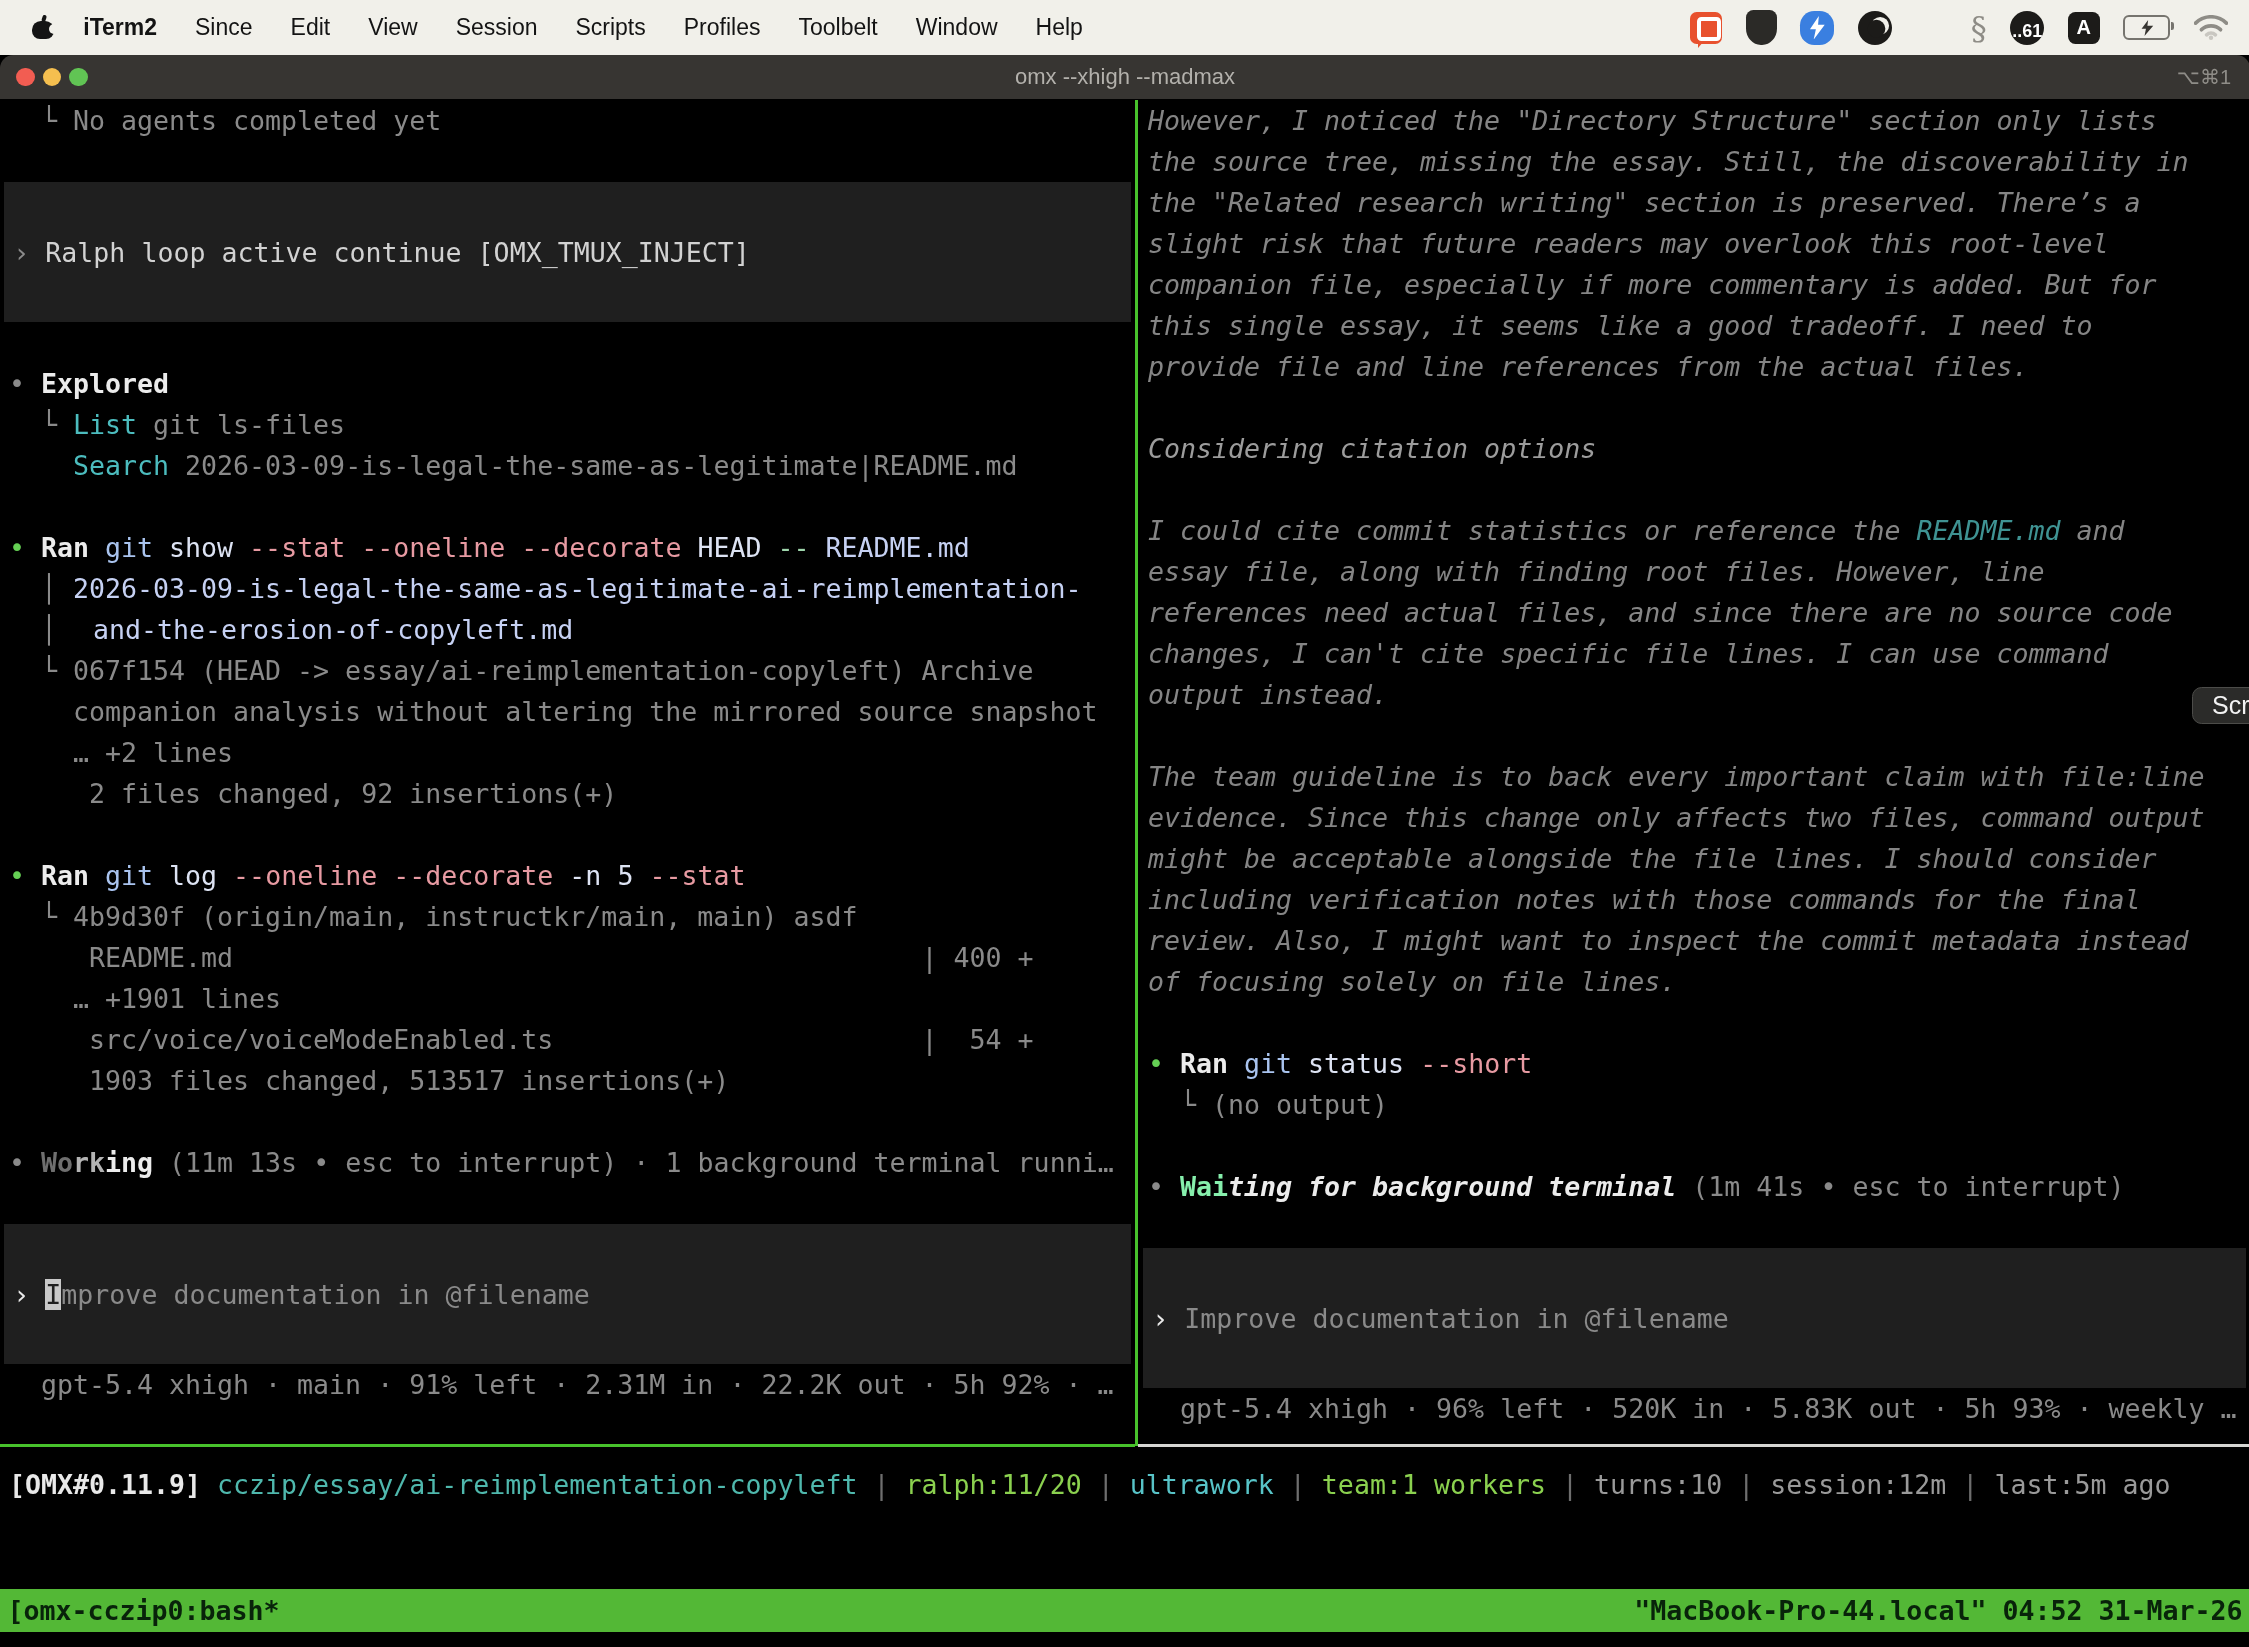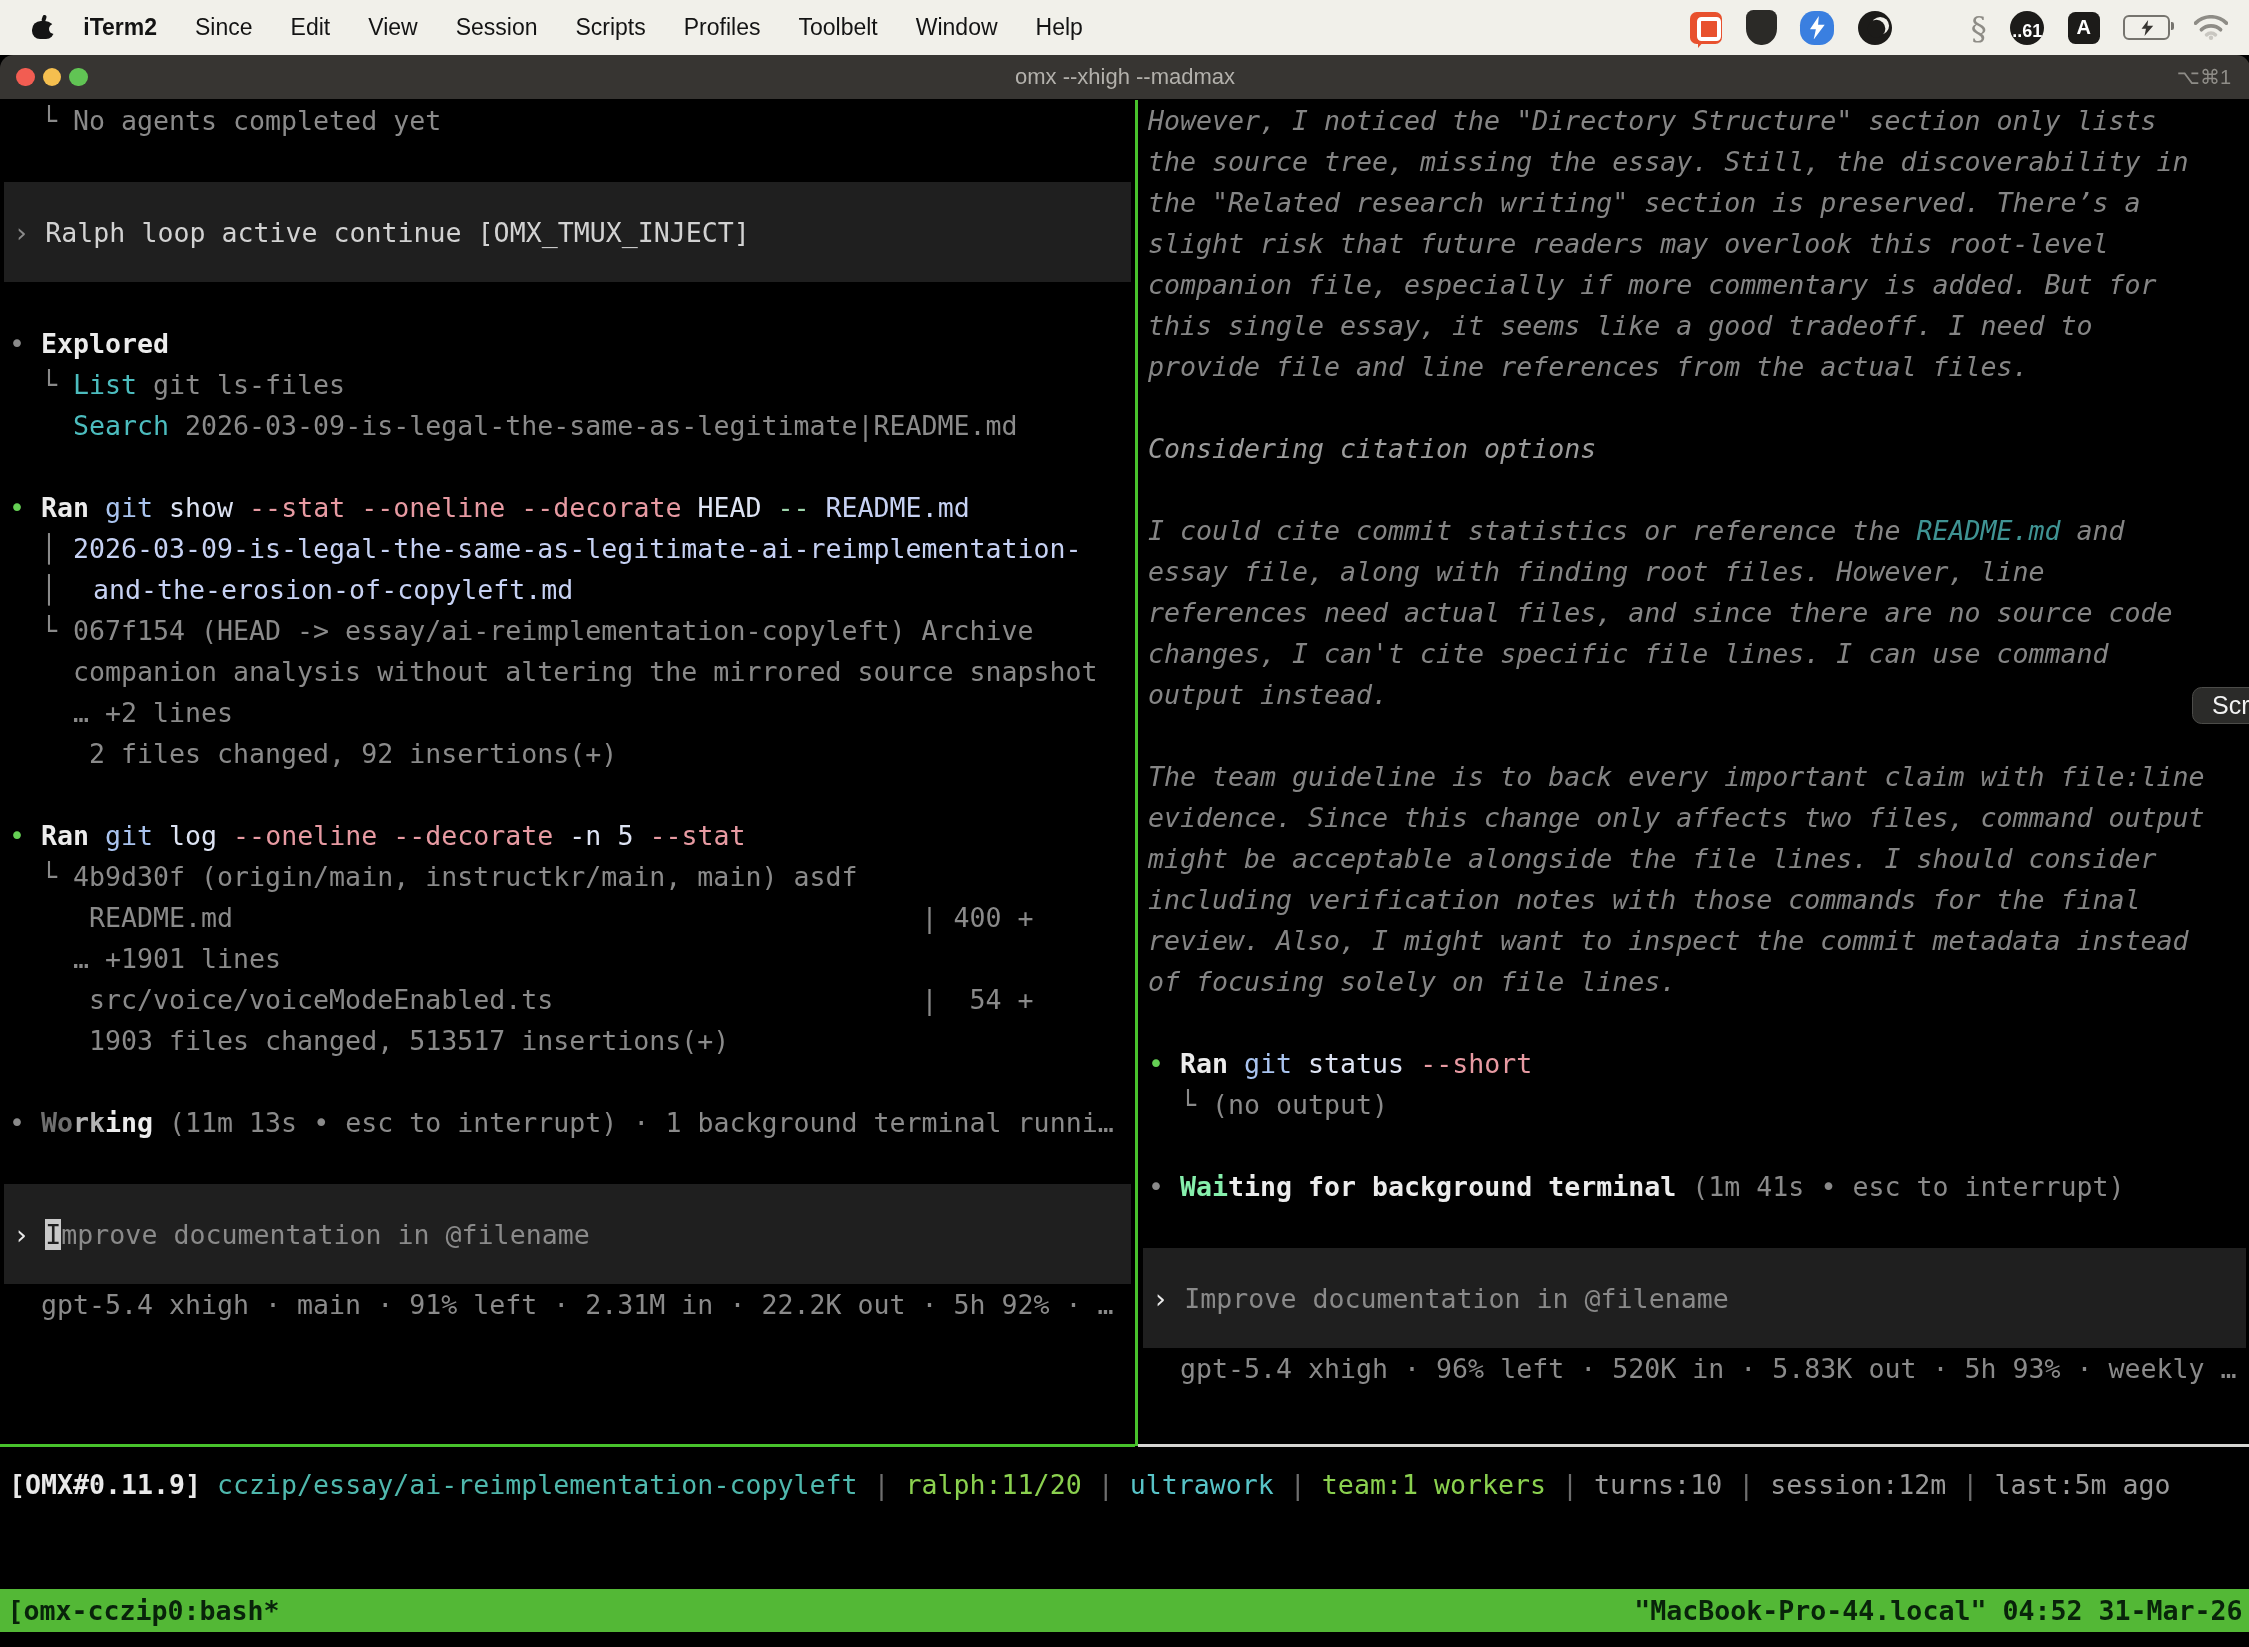--- a/index.html
+++ b/index.html
@@ -49,21 +49,21 @@
   .l-green{background:#61c454;}
   .wtitle{position:absolute;left:0;right:0;top:0;height:44px;line-height:44px;text-align:center;color:#b3b1ac;font-size:22px;}
   .whotkey{position:absolute;right:19px;top:0;height:44px;line-height:44px;color:#8f8d88;font-size:20px;}
   
   .pane{position:absolute;top:100px;height:1344px;overflow:hidden;}
   .pane-left{left:0;width:1135px;}
   .pane-right{left:1139px;width:1111px;}
   .tline{height:41px;line-height:41px;white-space:pre;font-size:26.6px;color:#8a8a8a;padding-left:8.9px;}
   .it{font-style:italic;color:#858585;}
   .hd{font-style:italic;font-weight:normal;color:#9c9c9c;}
-  .panel{background:#1f1f1f;height:100px;display:flex;align-items:center;margin:0 4.4px;}
+  .panel{background:#1f1f1f;height:140px;display:flex;align-items:center;margin:0 4.4px;}
   .panel .tline{width:100%;}
   .vdiv{position:absolute;left:1135px;top:100px;width:3px;height:1346px;background:#48c22c;}
   .hb-left{position:absolute;left:0;top:1444px;width:1135px;height:3px;background:#48c22c;}
   .hb-right{position:absolute;left:1138px;top:1444px;width:1112px;height:3px;background:#d6d6d3;}
   
   .statusline{position:absolute;left:0;top:1464px;width:2250px;}
   
   .tmuxbar{
     position:absolute;left:0;top:1589px;width:2250px;height:43px;background:#53b836;
     display:flex;justify-content:space-between;align-items:center;
@@ -221,21 +221,21 @@
   <div class="tline it">The team guideline is to back every important claim with file:line</div>
   <div class="tline it">evidence. Since this change only affects two files, command output</div>
   <div class="tline it">might be acceptable alongside the file lines. I should consider</div>
   <div class="tline it">including verification notes with those commands for the final</div>
   <div class="tline it">review. Also, I might want to inspect the commit metadata instead</div>
   <div class="tline it">of focusing solely on file lines.</div>
   <div class="tline"></div>
   <div class="tline"><span style="color: rgb(101, 208, 84);">• </span><span style="color: rgb(236, 236, 236); font-weight: bold;">Ran</span><span> </span><span style="color: rgb(169, 195, 238);">git</span><span> </span><span style="color: rgb(221, 227, 243);">status</span><span> </span><span style="color: rgb(231, 154, 162);">--short</span></div>
   <div class="tline">  └ (no output)</div>
   <div class="tline"></div>
-  <div class="tline"><span style="color: rgb(138, 138, 138);">• </span><span style="color: #86efac; font-weight: bold;">Wai</span><span style="color: rgb(236, 236, 236); font-weight: bold;">ting for background terminal</span><span> (1m 41s • esc to interrupt)</span></div>
+  <div class="tline"><span style="color: rgb(138, 138, 138);">• </span><span style="color: #86efac; font-weight: bold;">Wai</span><span style="color: rgb(236, 236, 236); font-weight: bold; font-style: italic;">ting for background terminal</span><span> (1m 41s • esc to interrupt)</span></div>
   <div class="tline"></div>
   <div class="panel">
     <div class="tline"><span style="color: rgb(233, 233, 233);">› </span><span style="color: rgb(138, 138, 138);">Improve documentation in @filename</span></div>
   </div>
   <div class="tline">  gpt-5.4 xhigh · 96% left · 520K in · 5.83K out · 5h 93% · weekly …</div>
 </div>
 
 <div class="vdiv"></div>
 <div class="hb-left"></div>
 <div class="hb-right"></div>

